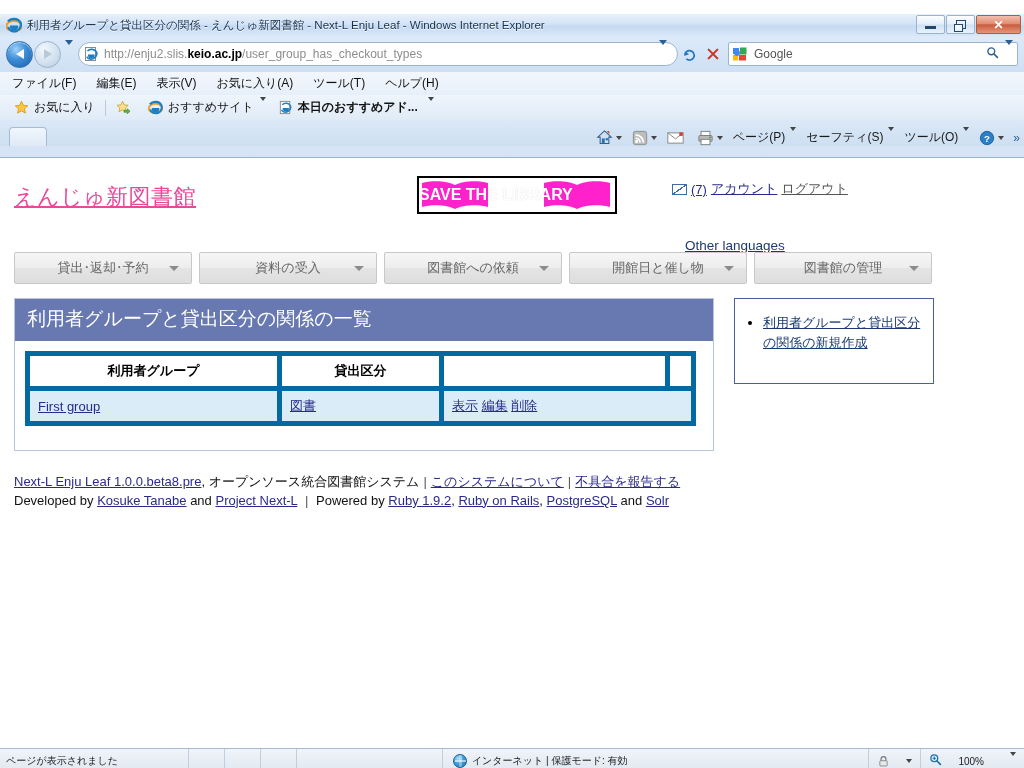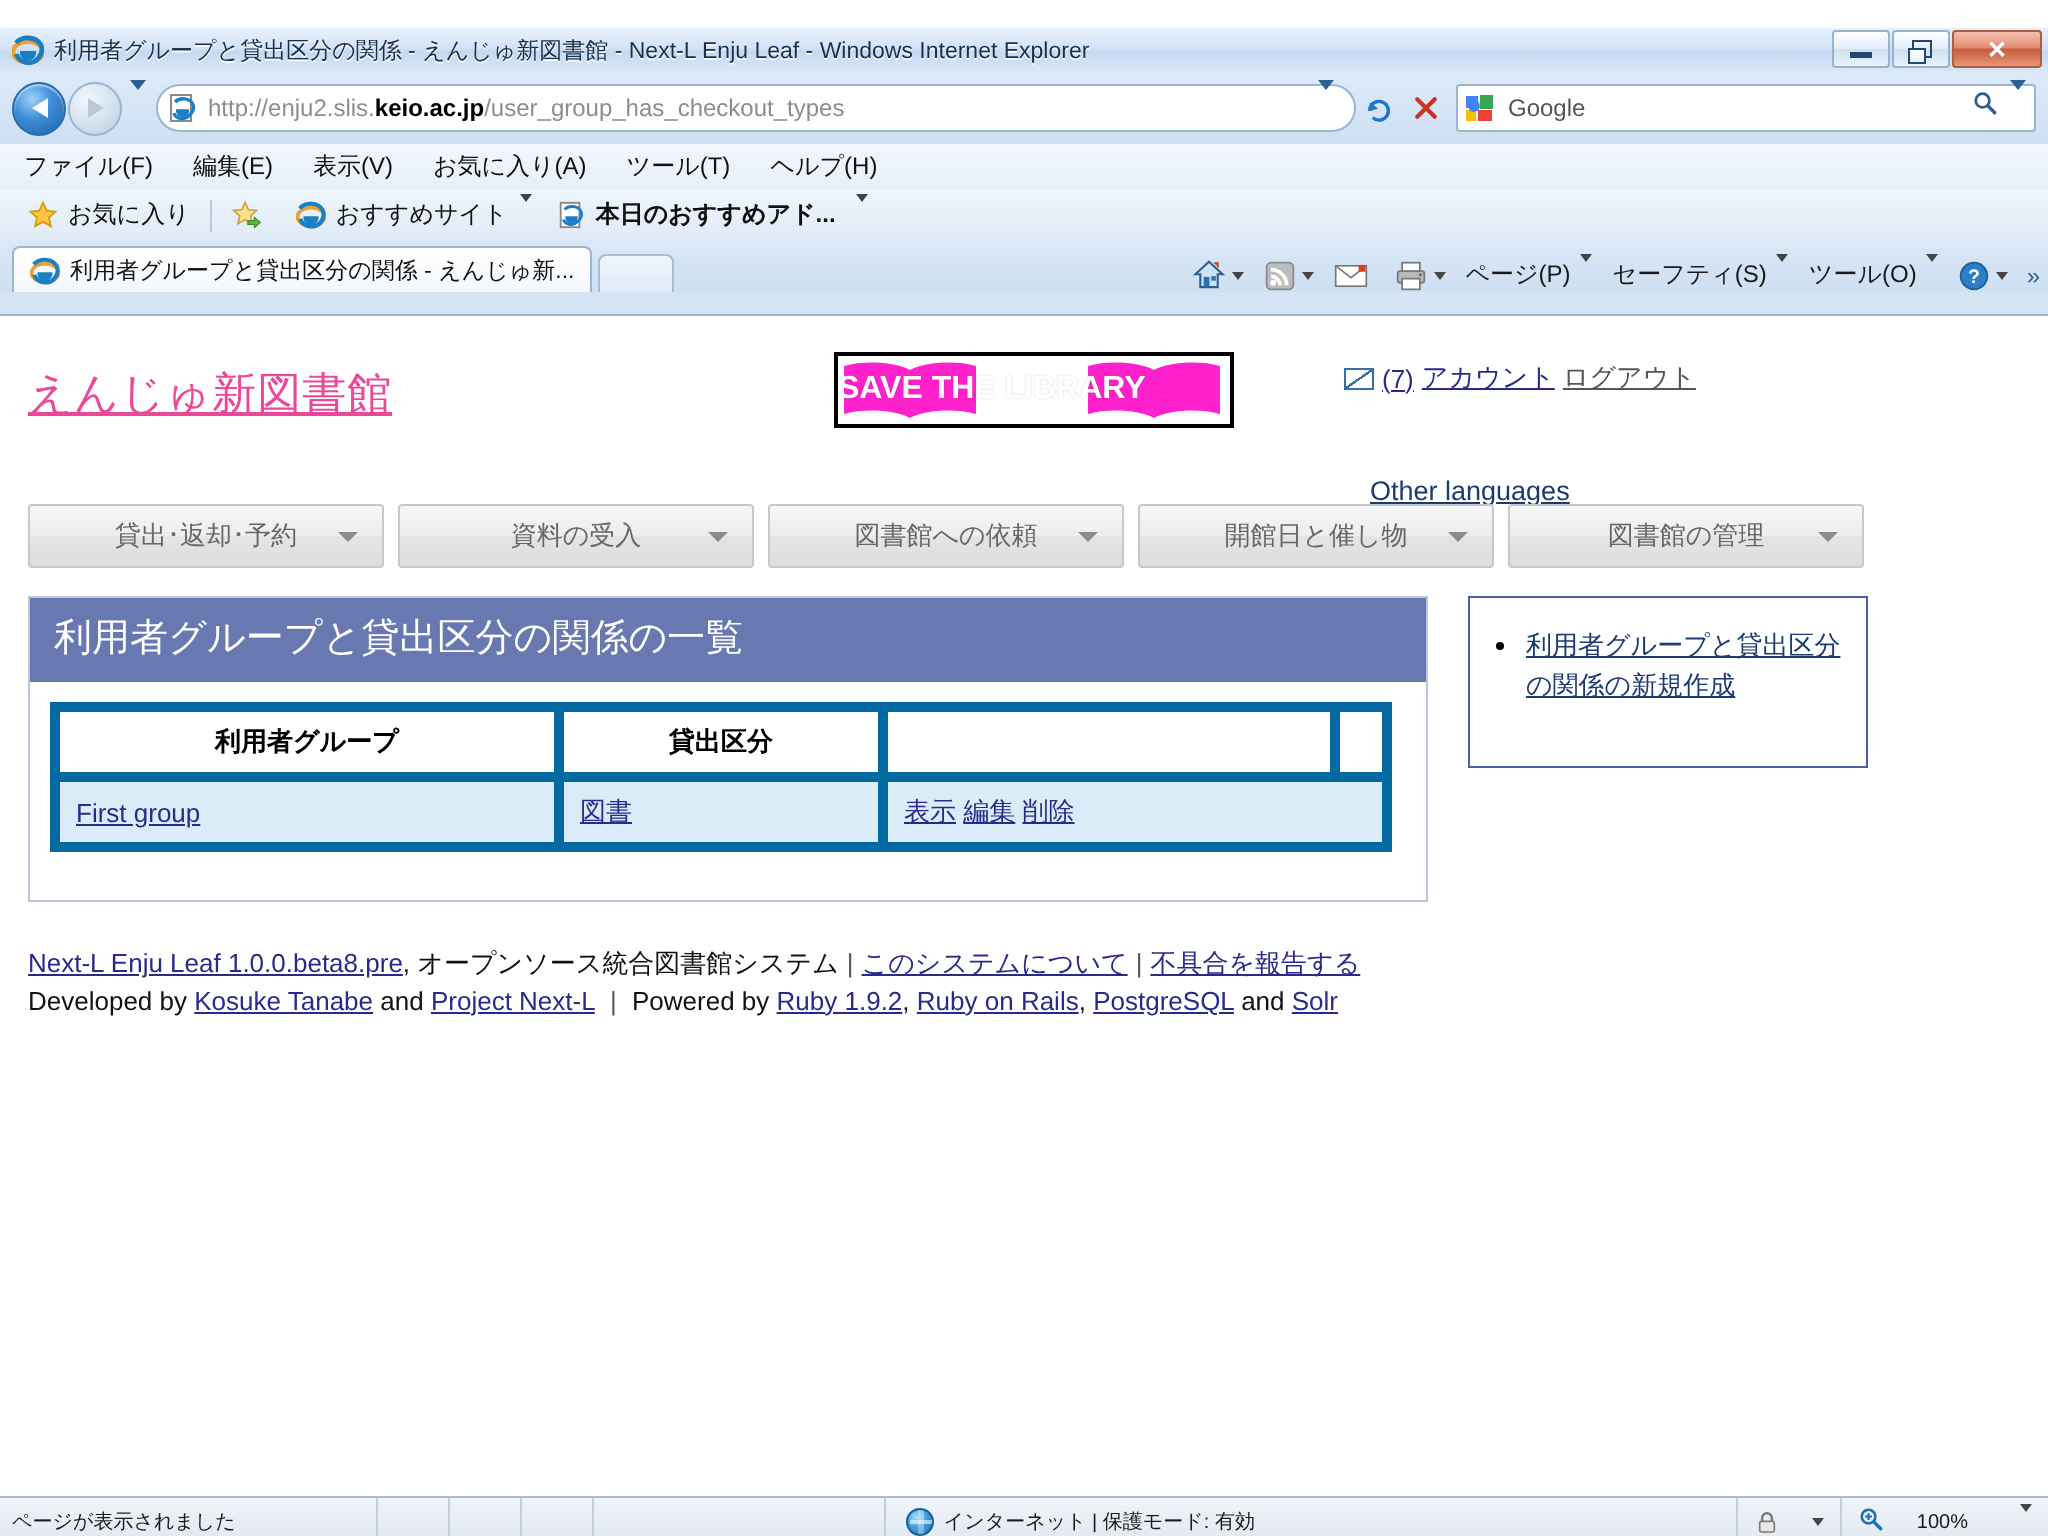--- a/index.html
+++ b/index.html
@@ -361,28 +361,20 @@
         <rect x="2.5" y="1.5" width="10" height="13" fill="#fff" stroke="#8a8a8a"></rect>
         <path d="M4.5 5 C7 2.5 12 3 13.3 6.2 C14.2 8.2 13 11.3 10 12.6 C7 13.8 4.4 12.2 4 10.4" fill="none" stroke="#1a7fc4" stroke-width="1.6"></path>
         <path d="M5 8.6 h6.6 a3.3 3.3 0 0 1 -6.6 1.1 z" fill="#1a7fc4"></path>
       </svg>
       <span style="font-weight:bold">本日のおすすめアド...</span>
       <span style="padding-left:10px"><i class="caret sm"></i></span>
     </span>
   </div>
 
   <div class="tabbar">
-    <div class="tab">
-      <svg class="favicon" viewBox="0 0 16 16">
-        <ellipse cx="8" cy="9" rx="7.2" ry="5" fill="none" stroke="#f0a030" stroke-width="2"></ellipse>
-        <path d="M2 4.5 C5 1 12 1 14.3 5.5 C15.4 8 14.3 12 11 13.6 C7 15.2 3 13 2.3 10" fill="none" stroke="#1a7fc4" stroke-width="2.2"></path>
-        <path d="M4 8.6 h8 a4 4 0 0 1 -8 1.5 z" fill="#1a7fc4"></path>
-      </svg>
-      <span>利用者グループと貸出区分の関係 - えんじゅ新...</span>
-    </div>
     <div class="newtab"></div>
 
     <div class="cmdbar">
       <span class="cmd-item">
         <svg class="ic" width="17" height="17" viewBox="0 0 18 18">
           <path d="M9 2 L16.2 8.6 H13.6 V15.4 H4.4 V8.6 H1.8 Z" fill="#cfe2f3" stroke="#2a5f93" stroke-width="1.1"></path>
           <rect x="6.2" y="10" width="3" height="5.4" fill="#2a6fae"></rect>
           <rect x="10.2" y="9.6" width="2.4" height="2.4" fill="#2a6fae"></rect>
           <path d="M11.6 2.6 h2.2 v2.4" fill="#e06b3a" stroke="#b04f24" stroke-width="0.8"></path>
         </svg>

